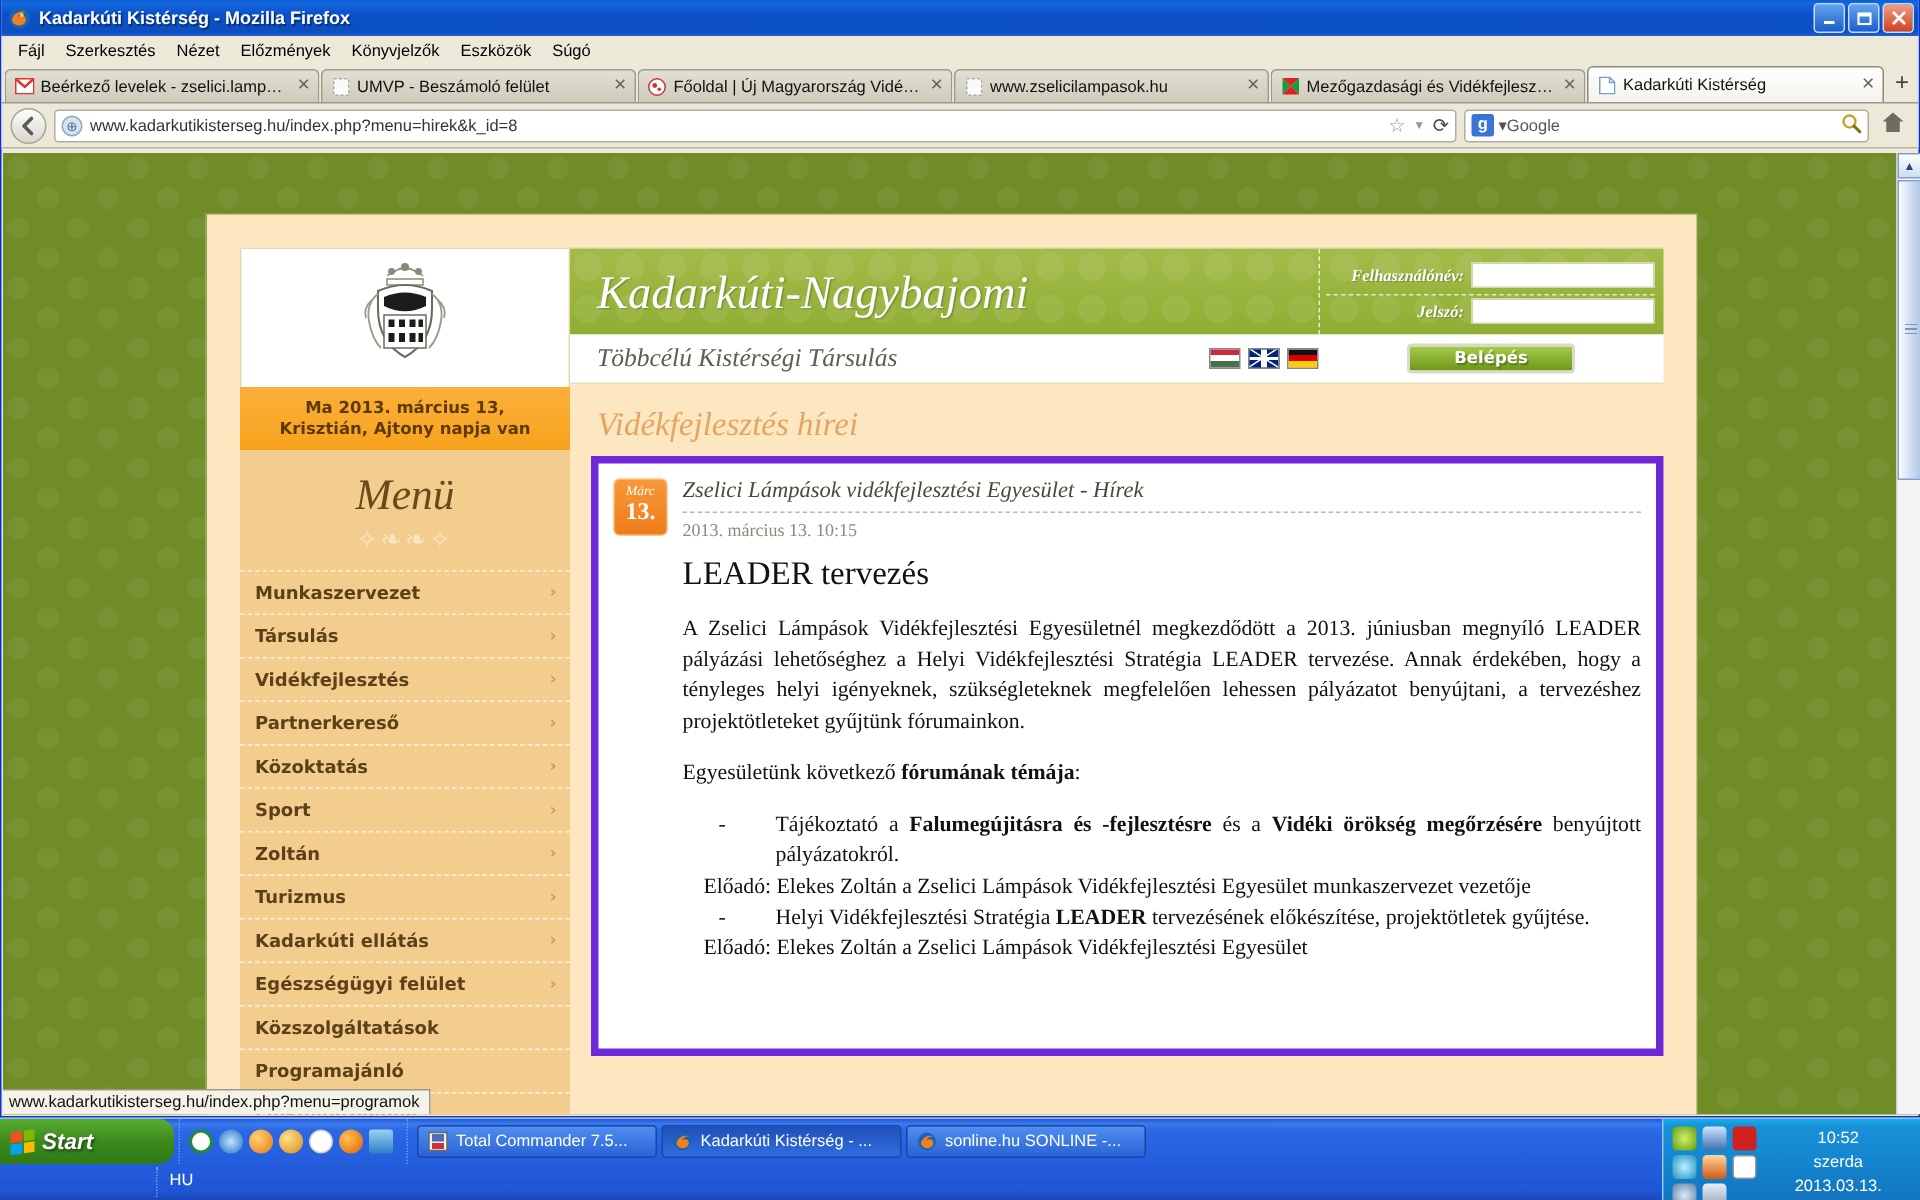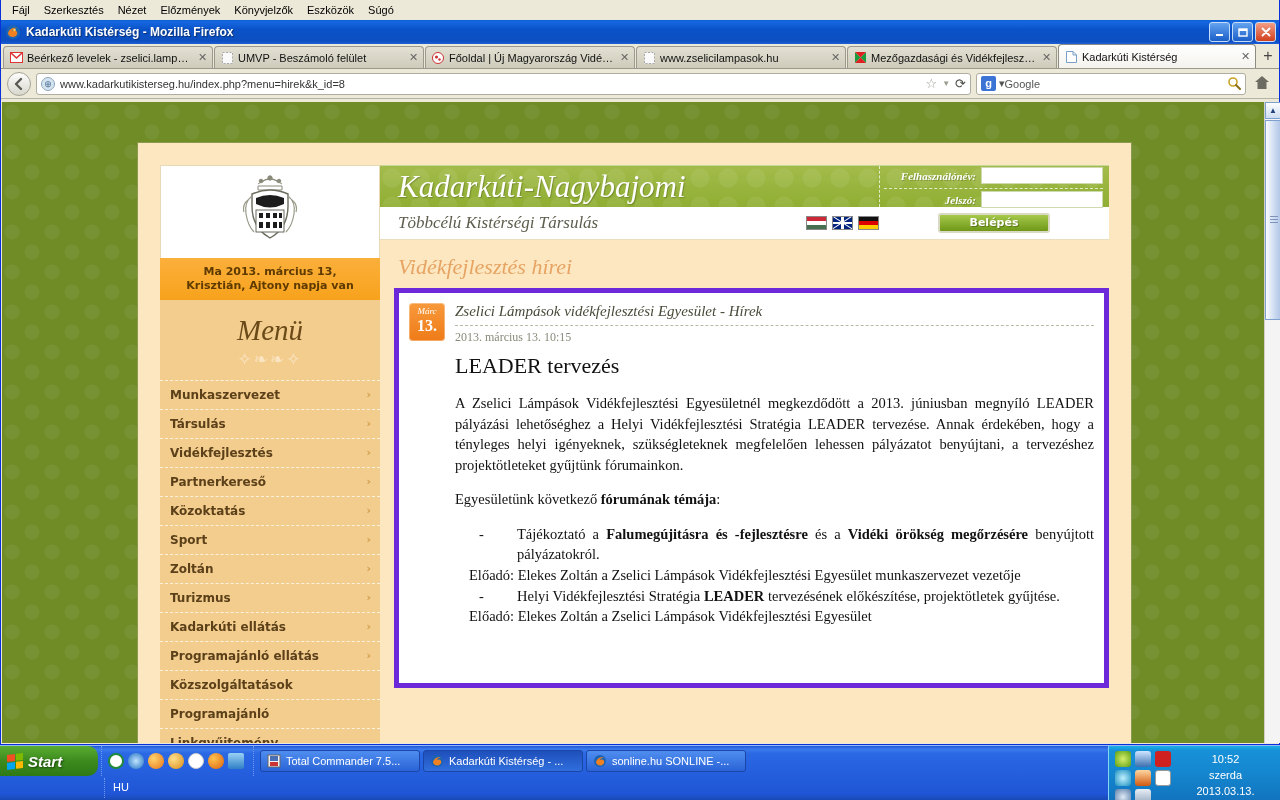--- a/index.html
+++ b/index.html
@@ -218,21 +218,21 @@
     background: #f3cd8e;
   }
   .menuitem .chev {
     position: absolute; right: 9px; top: 7px;
     color: #cf9c4a; font-size: 11px; font-weight: bold;
   }
 
   
   #rightcol { flex: 1 1 auto; min-width: 0; padding-left: 0; }
   #sitehead {
-    height: 42px;
+    height: 58px;
     background:
       radial-gradient(circle at 12px 12px, rgba(255,255,255,.07) 9px, transparent 10px),
       linear-gradient(to bottom, #a3bb4a, #8fae33);
     background-size: 28px 28px, auto;
     display: flex; align-items: stretch;
     border-top: 1px solid #c6d897;
     gap: 48px;
   }
   #sitehead .brand {
     flex: 1 1 auto; display: flex; align-items: center; padding-left: 18px;
@@ -353,21 +353,21 @@
   }
 
   
   #taskbar {
     position: absolute; left: 0; top: 745px; width: 1280px; height: 55px;
     background: linear-gradient(to bottom,#2158d8 0%,#3b7aec 6%,#2a68e4 14%, #1f55d6 88%, #1a49b8 100%);
     border-top: 1px solid #93b8f5;
     display: flex; align-items: flex-start;
   }
   #startbtn {
-    width: 98px; height: 30px; flex: none;
+    width: 116px; height: 30px; flex: none;
     background: linear-gradient(to bottom,#59ad32,#3c8a1d 50%,#2f7916);
     border-radius: 0 10px 10px 0;
     display: flex; align-items: center; gap: 5px; padding-left: 7px;
     color: #fff; font-size: 15px; font-weight: bold; font-style: italic;
     text-shadow: 1px 1px 2px rgba(0,0,0,.5);
     font-family: "Liberation Sans", sans-serif;
   }
   .winlogo {
     width: 16px; height: 15px; flex: none;
     display: grid; grid-template-columns: 1fr 1fr; grid-template-rows: 1fr 1fr;
@@ -418,30 +418,20 @@
     position: absolute; left: 104px; top: 32px;
     color: #fff; font-size: 11px; padding-left: 8px;
     border-left: 1px dotted #6f9bf0; height: 20px; line-height: 18px;
     font-family: "Liberation Sans", sans-serif;
   }
 </style>
 </head>
 <body>
 
 <div id="window">
-
-  <div id="menubar">
-    <div class="mi">Fájl</div>
-    <div class="mi">Szerkesztés</div>
-    <div class="mi">Nézet</div>
-    <div class="mi">Előzmények</div>
-    <div class="mi">Könyvjelzők</div>
-    <div class="mi">Eszközök</div>
-    <div class="mi">Súgó</div>
-  </div>
 
   <div id="titlebar">
     <span class="ff-icon">
       <svg width="16" height="16" viewBox="0 0 16 16">
         <circle cx="8" cy="8" r="7" fill="#1b64b5"></circle>
         <path d="M3 9c1-4 5-6 9-5-2 0-4 1-5 3 2-1 4-1 5 1 1 2-1 5-4 5-3 0-5-2-5-4z" fill="#f08020"></path>
         <circle cx="9.5" cy="6" r="1.3" fill="#ffd24d"></circle>
       </svg>
     </span>
     <span class="title-text">Kadarkúti Kistérség - Mozilla Firefox</span>
@@ -456,20 +446,30 @@
             <rect x="1" y="2" width="8" height="7" fill="none" stroke="#fff" stroke-width="1.4"></rect>
             <rect x="1" y="2" width="8" height="2" fill="#fff"></rect>
           </svg>
       </div>
       <div class="winbtn close">
         <svg width="10" height="10" viewBox="0 0 10 10">
             <path d="M1.5 1.5 L8.5 8.5 M8.5 1.5 L1.5 8.5" stroke="#fff" stroke-width="1.8" stroke-linecap="round"></path>
           </svg>
       </div>
     </div>
+  </div>
+
+  <div id="menubar">
+    <div class="mi">Fájl</div>
+    <div class="mi">Szerkesztés</div>
+    <div class="mi">Nézet</div>
+    <div class="mi">Előzmények</div>
+    <div class="mi">Könyvjelzők</div>
+    <div class="mi">Eszközök</div>
+    <div class="mi">Súgó</div>
   </div>
 
   <div id="tabstrip">
     <div class="tab">
       <span class="favicon">
         <svg width="13" height="11" viewBox="0 0 13 11">
             <rect x="0.5" y="0.5" width="12" height="10" fill="#fff" stroke="#d33"></rect>
             <path d="M1 1 L6.5 6 L12 1" fill="none" stroke="#d33" stroke-width="1.6"></path>
           </svg>
       </span>
@@ -636,21 +636,21 @@
             </div>
             <div class="menuitem">
               <span>Turizmus</span>
               <span class="chev">›</span>
             </div>
             <div class="menuitem">
               <span>Kadarkúti ellátás</span>
               <span class="chev">›</span>
             </div>
             <div class="menuitem">
-              <span>Programajánló ellátás</span>
+              <span>Egészségügyi felület</span>
               <span class="chev">›</span>
             </div>
             <div class="menuitem">
               <span>Közszolgáltatások</span>
             </div>
             <div class="menuitem">
               <span>Programajánló</span>
             </div>
             <div class="menuitem">
               <span>Linkgyűjtemény</span>
@@ -721,20 +721,21 @@
       </div>
     </div>
 
     <div id="vscroll">
       <div class="arrow">▲</div>
       <div class="thumb">
           <span class="grip"></span>
         </div>
     </div>
 
+    <div id="statuspop">www.kadarkutikisterseg.hu/index.php?menu=programok</div>
   </div>
 </div>
 
 <div id="taskbar">
   <div id="startbtn">
     <span class="winlogo">
         <i></i>
         <i></i>
         <i></i>
         <i></i>

